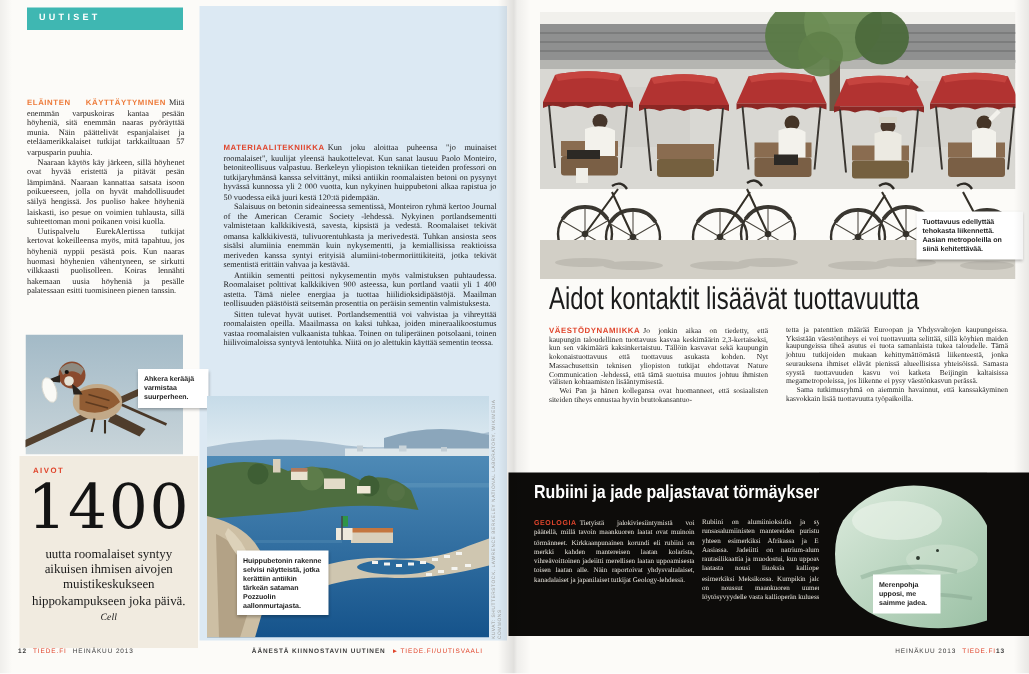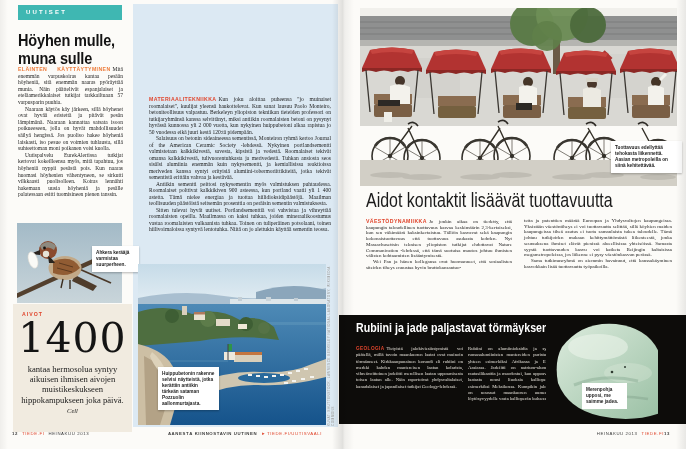--- a/index.html
+++ b/index.html
@@ -68,23 +68,20 @@
 <body>
 
 <div class="spread">
 
   <div class="abs blue-panel"></div>
 
   <div class="abs tab">
     <span>UUTISET</span>
   </div>
 
-  <h2 class="abs h-feather" style="margin:0;">
-    <span class="cond">Höyhen mulle, muna sulle</span>
-  </h2>
 
   <div class="abs copy feather-copy">
     <p><span class="kicker orange">ELÄINTEN KÄYTTÄYTYMINEN</span><span>Mitä enemmän varpuskoiras kantaa pesään höyheniä, sitä enemmän naaras pyöräyttää munia. Näin päättelivät espanjalaiset ja eteläamerikkalaiset tutkijat tarkkailtuaan 57 varpusparin puuhia.</span></p>
     <p class="ind">Naaraan käytös käy järkeen, sillä höyhenet ovat hyvää eristettä ja pitävät pesän lämpimänä. Naaraan kannattaa satsata isoon poikueeseen, jolla on hyvät mahdollisuudet säilyä hengissä. Jos puoliso hakee höyheniä laiskasti, iso pesue on voimien tuhlausta, sillä suhteettoman moni poikanen voisi kuolla.</p>
     <p class="ind">Uutispalvelu EurekAlertissa tutkijat kertovat kokeilleensa myös, mitä tapahtuu, jos höyheniä nyppii pesästä pois. Kun naaras huomasi höyhenien vähentyneen, se sirkutti vilkkaasti puolisolleen. Koiras lennähti hakemaan uusia höyheniä ja pesälle palatessaan esitti tuomisineen pienen tanssin.</p>
   </div>
 
   <svg class="abs photo" style="left:17px;top:223px;" width="105" height="80" viewBox="0 0 105 80">
     <defs>
       <linearGradient id="sparBg" x1="0" y1="0" x2="0" y2="1">
@@ -107,21 +104,21 @@
     <path d="M23,27 L13,31 L23,32 Z" fill="#2b241e"></path>
     <ellipse cx="16" cy="37" rx="4.5" ry="8.5" fill="#fafaf6" stroke="#d9d8d0" stroke-width=".6" transform="rotate(-18 16 37)"></ellipse>
     <path d="M46,56 L44,65 M53,57 L53,66" stroke="#3a2e20" stroke-width="1.4"></path>
   </svg>
   <div class="abs caption cap-sparrow">Ahkera kerääjä varmistaa suurperheen.</div>
 
   <div class="abs stat-box">
     <div class="abs stat-kicker">AIVOT</div>
     <div class="abs stat-number">1400</div>
     <div class="abs stat-text">
-      <span>kantaa hermosolua syntyy aikuisen ihmisen aivojen muistikeskukseen hippokampukseen joka päivä.</span>
+      <span>uutta roomalaiset syntyy aikuisen ihmisen aivojen muistikeskukseen hippokampukseen joka päivä.</span>
       <i class="src">Cell</i>
     </div>
   </div>
 
 
   <div class="abs copy concrete-copy">
     <p><span class="kicker">MATERIAALITEKNIIKKA</span><span>Kun joku aloittaa puheensa "jo muinaiset roomalaiset", kuulijat yleensä haukottelevat. Kun sanat lausuu Paolo Monteiro, betoniteollisuus valpastuu. Berkeleyn yliopiston tekniikan tieteiden professori on tutkijaryhmänsä kanssa selvittänyt, miksi antiikin roomalaisten betoni on pysynyt hyvässä kunnossa yli 2 000 vuotta, kun nykyinen huippubetoni alkaa rapistua jo 50 vuodessa eikä juuri kestä 120:tä pidempään.</span></p>
     <p class="ind">Salaisuus on betonin sideaineessa sementissä, Monteiron ryhmä kertoo Journal of the American Ceramic Society -lehdessä. Nykyinen portlandsementti valmistetaan kalkkikivestä, savesta, kipsistä ja vedestä. Roomalaiset tekivät omansa kalkkikivestä, tulivuorentuhkasta ja merivedestä. Tuhkan ansiosta seos sisälsi alumiinia enemmän kuin nykysementti, ja kemiallisissa reaktioissa meriveden kanssa syntyi erityisiä alumiini-tobermoriittikiteitä, jotka tekivät sementistä erittäin vahvaa ja kestävää.</p>
     <p class="ind">Antiikin sementti peittosi nykysementin myös valmistuksen puhtaudessa. Roomalaiset polttivat kalkkikiven 900 asteessa, kun portland vaatii yli 1 400 astetta. Tämä nielee energiaa ja tuottaa hiilidioksidipäästöjä. Maailman teollisuuden päästöistä seitsemän prosenttia on peräisin sementin valmistuksesta.</p>
     <p class="ind">Sitten tulevat hyvät uutiset. Portlandsementtiä voi vahvistaa ja vihreyttää roomalaisten opeilla. Maailmassa on kaksi tuhkaa, joiden mineraalikoostumus vastaa roomalaisten vulkaanista tuhkaa. Toinen on tuliperäinen potsolaani, toinen hiilivoimaloissa syntyvä lentotuhka. Niitä on jo alettukin käyttää sementin teossa.</p>

